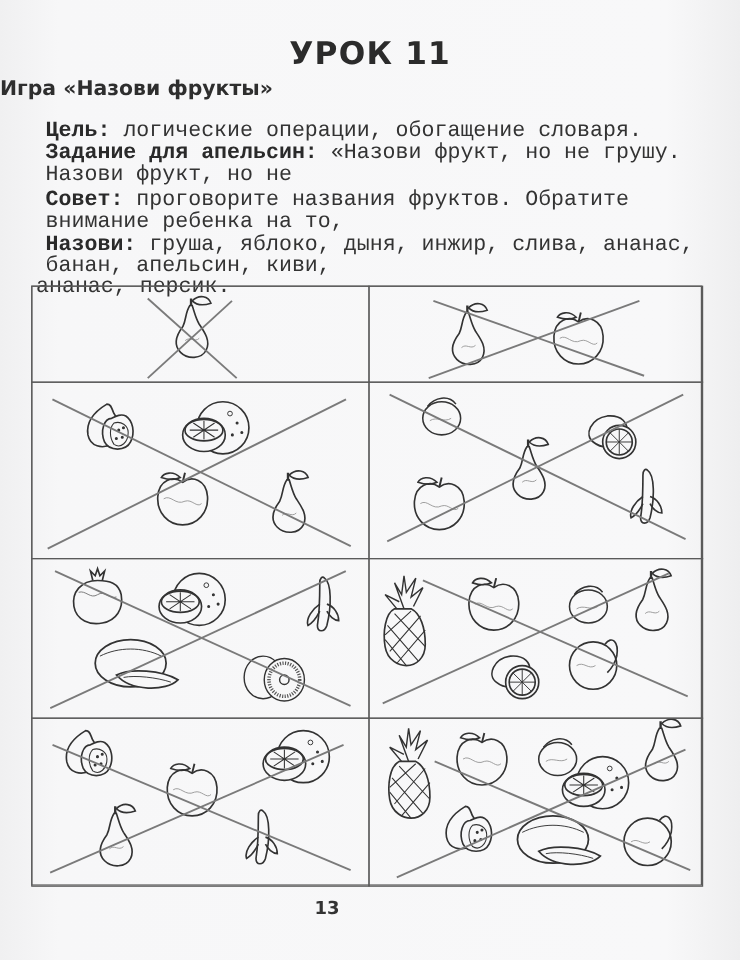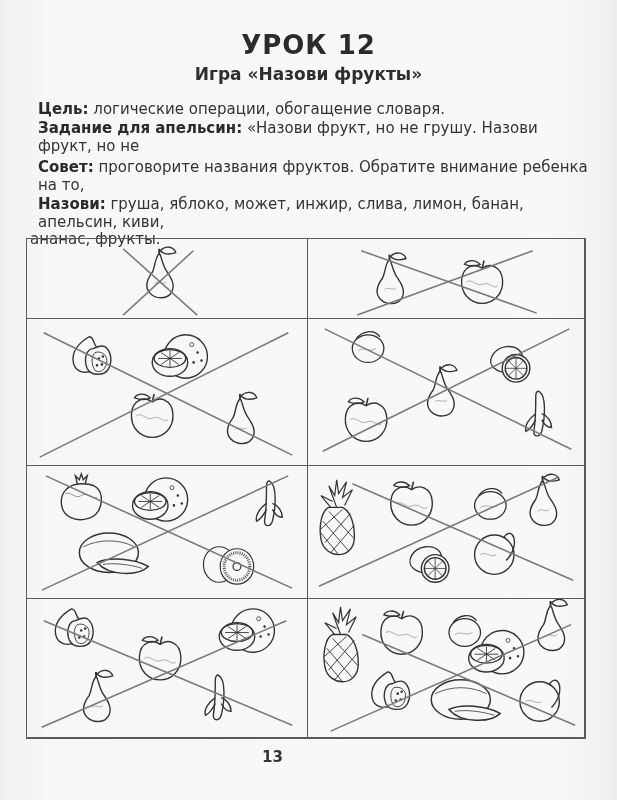--- a/index.html
+++ b/index.html
@@ -6,56 +6,56 @@
     body {
       width: 617px; height: 800px; position: relative; overflow: hidden;
       background: #f4f4f5;
       font-family: "DejaVu Sans", sans-serif;
       color: #2a2a2a;
     }
     .page { position: absolute; left: 0; top: 0; width: 617px; height: 800px;
       background: linear-gradient(90deg,#f0f0f1 0%,#f7f7f8 8%,#f8f8f9 90%,#eeeeef 100%); }
     .title { position: absolute; left: 0; width: 617px; text-align: center; top: 30px;
       font-size: 26px; font-weight: bold; letter-spacing: 1px; color: #2b2b2b; }
-    .subtitle { position: absolute; left: 0; width: 617px; text-align: center; top: 64px;
+    .subtitle { position: absolute; left: 0; width: 617px; top: 64px;
       font-size: 17px; font-weight: bold; color: #2e2e2e; }
-    .text { position: absolute; left: 38px; width: 552px; font-size: 15px; line-height: 17.6px; color: #333; }
+    .text { position: absolute; left: 38px; width: 552px; font-size: 18px; line-height: 17.6px; color: #333; font-family: Liberation Mono, monospace; }
     .text b { font-weight: bold; color: #2a2a2a; }
     .p1 { top: 101px; }
     .p2 { top: 120px; }
     .p3 { top: 159px; }
     .p4 { top: 196px; }
     .p2 .cont, .p3 .cont, .p4 .cont { margin-left: -8px; }
     .grid { position: absolute; left: 26px; top: 238px; width: 559px; height: 500px;
       border: 1.6px solid #5a5a5a; box-sizing: border-box; }
     .cell { position: absolute; border: 1.2px solid #5a5a5a; box-sizing: border-box; }
     .cell svg { position: absolute; left: 0; top: 0; width: 100%; height: 100%; }
     .page-num { position: absolute; top: 748px; left: 0; width: 545px; text-align: center;
       font-size: 15px; font-weight: bold; color: #333; }
   </style>
 </head>
 <body>
 
 <div class="page">
 
-  <div class="title">УРОК 12</div>
+  <div class="title">УРОК 11</div>
   <div class="subtitle">Игра «Назови фрукты»</div>
 
   <div class="text p1">
     <b>Цель:</b><span> логические операции, обогащение словаря.</span>
   </div>
   <div class="text p2">
     <b>Задание для апельсин:</b><span> «Назови фрукт, но не грушу. Назови фрукт, но не</span><br>
   </div>
   <div class="text p3">
     <b>Совет:</b><span> проговорите названия фруктов. Обратите внимание ребенка на то,</span><br>
   </div>
   <div class="text p4">
-    <b>Назови:</b><span> груша, яблоко, может, инжир, слива, лимон, банан, апельсин, киви,</span><br>
-    <span class="cont">ананас, фрукты.</span>
+    <b>Назови:</b><span> груша, яблоко, дыня, инжир, слива, ананас, банан, апельсин, киви,</span><br>
+    <span class="cont">ананас, персик.</span>
   </div>
 
   <svg width="0" height="0" style="position:absolute">
     <defs>
       <g id="pear" fill="none" stroke="#333" stroke-width="1.4">
         <path d="M14,0 C10,6 11,12 8,18 C2,26 0,34 6,40 C12,46 24,46 28,38 C32,30 26,22 22,16 C19,11 18,6 16,0 Z"></path>
         <path d="M15,0 L15,-6" stroke-width="2"></path>
         <path d="M16,-4 C22,-10 30,-8 32,-2 C26,0 20,0 16,-4 Z"></path>
         <path d="M10,30 C14,26 18,32 22,28" stroke="#999" stroke-width="0.8"></path>
       </g>

